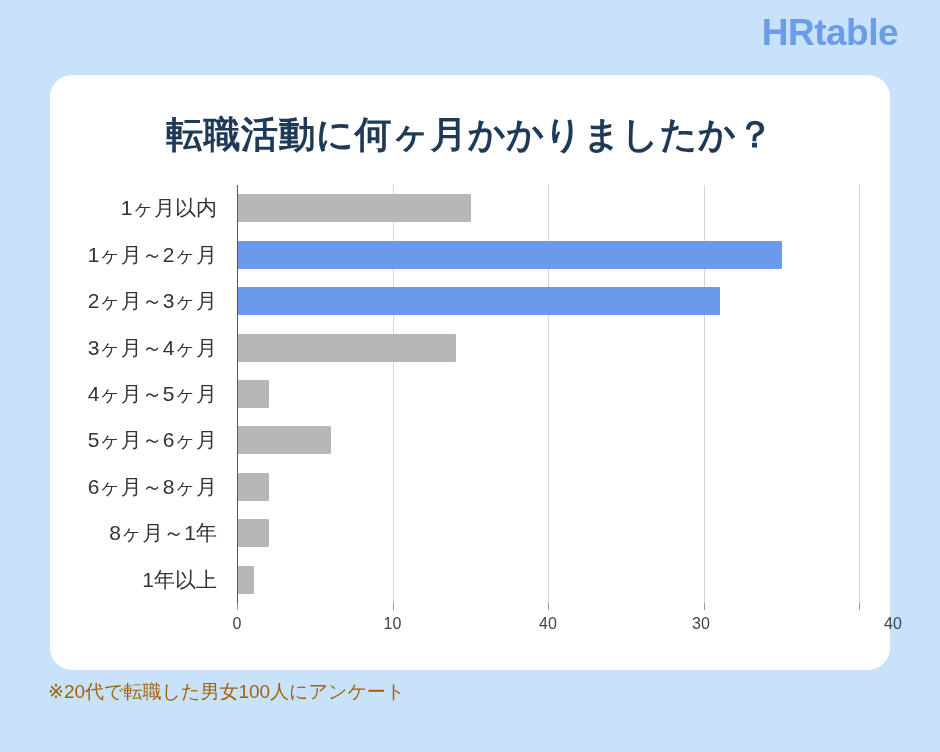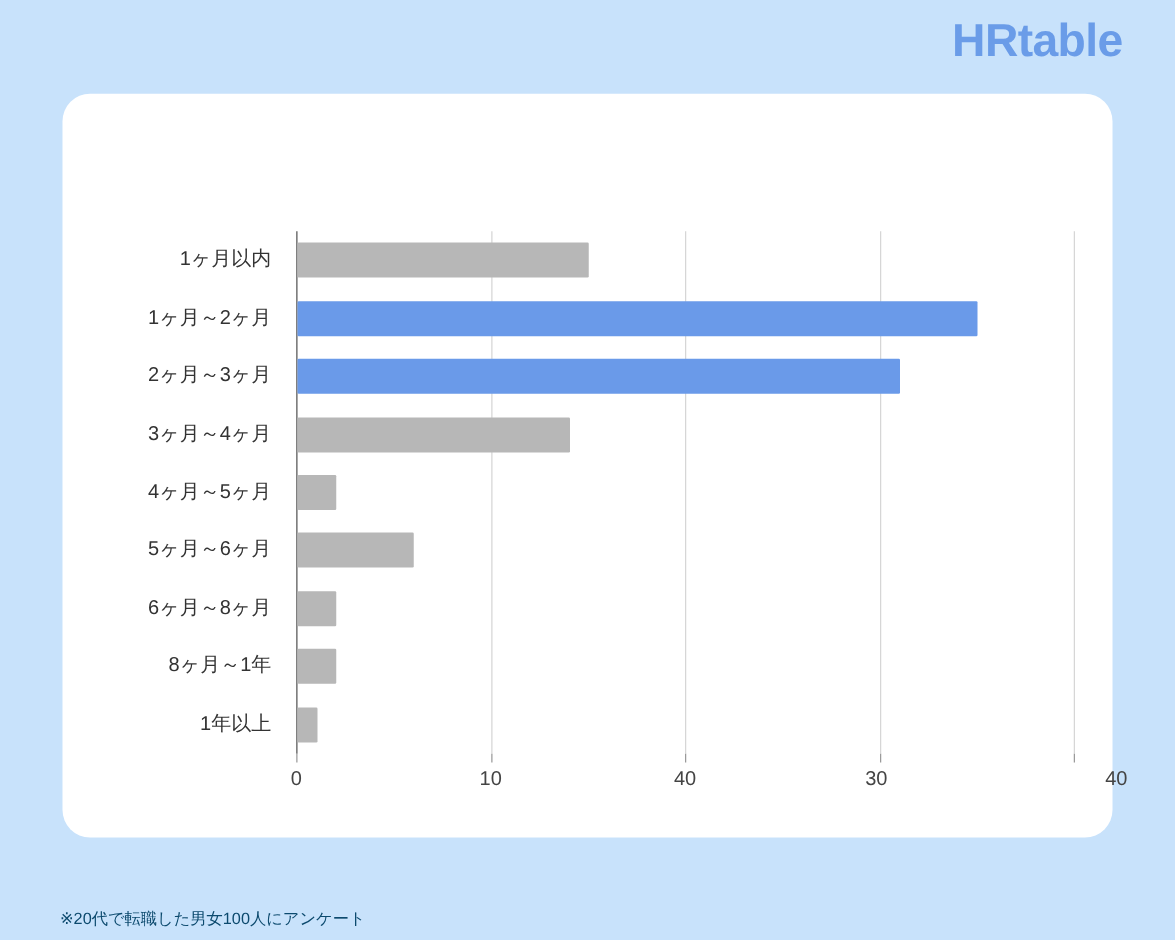--- a/index.html
+++ b/index.html
@@ -68,21 +68,21 @@
     left: 0;
     top: 0;
     width: 145px;
     height: 418px;
   }
   .y-label {
     position: absolute;
     right: 8px;
     height: 28px;
     line-height: 28px;
-    font-size: 16px;
+    font-size: 21px;
     color: #333333;
     white-space: nowrap;
     text-align: right;
   }
 
   .plot-area {
     position: absolute;
     left: 157px;
     top: 0;
     right: 0;
@@ -133,36 +133,36 @@
     color: #444444;
     transform: translateX(-50%);
     white-space: nowrap;
   }
 
   
   .notes {
     position: absolute;
     left: 48px;
     top: 678px;
-    font-size: 13px;
-    color: #0c4a6e;
+    font-size: 19px;
+    color: #a16207;
     line-height: 1.45;
-    margin-top: 48px;
   }
   .note-line {
     white-space: nowrap;
   }
 </style>
 </head>
 <body>
 
 <div class="brand">HRtable</div>
 
 <div class="card">
 
+  <div class="chart-title">転職活動に何ヶ月かかりましたか？</div>
 
   <div class="plot">
     <div class="y-labels">
         <div class="y-label" style="top: 9.22222px;">1ヶ月以内</div>
         <div class="y-label" style="top: 55.6667px;">1ヶ月～2ヶ月</div>
         <div class="y-label" style="top: 102.111px;">2ヶ月～3ヶ月</div>
         <div class="y-label" style="top: 148.556px;">3ヶ月～4ヶ月</div>
         <div class="y-label" style="top: 195px;">4ヶ月～5ヶ月</div>
         <div class="y-label" style="top: 241.444px; text-align: center;">5ヶ月～6ヶ月</div>
         <div class="y-label" style="top: 287.889px;">6ヶ月～8ヶ月</div>

